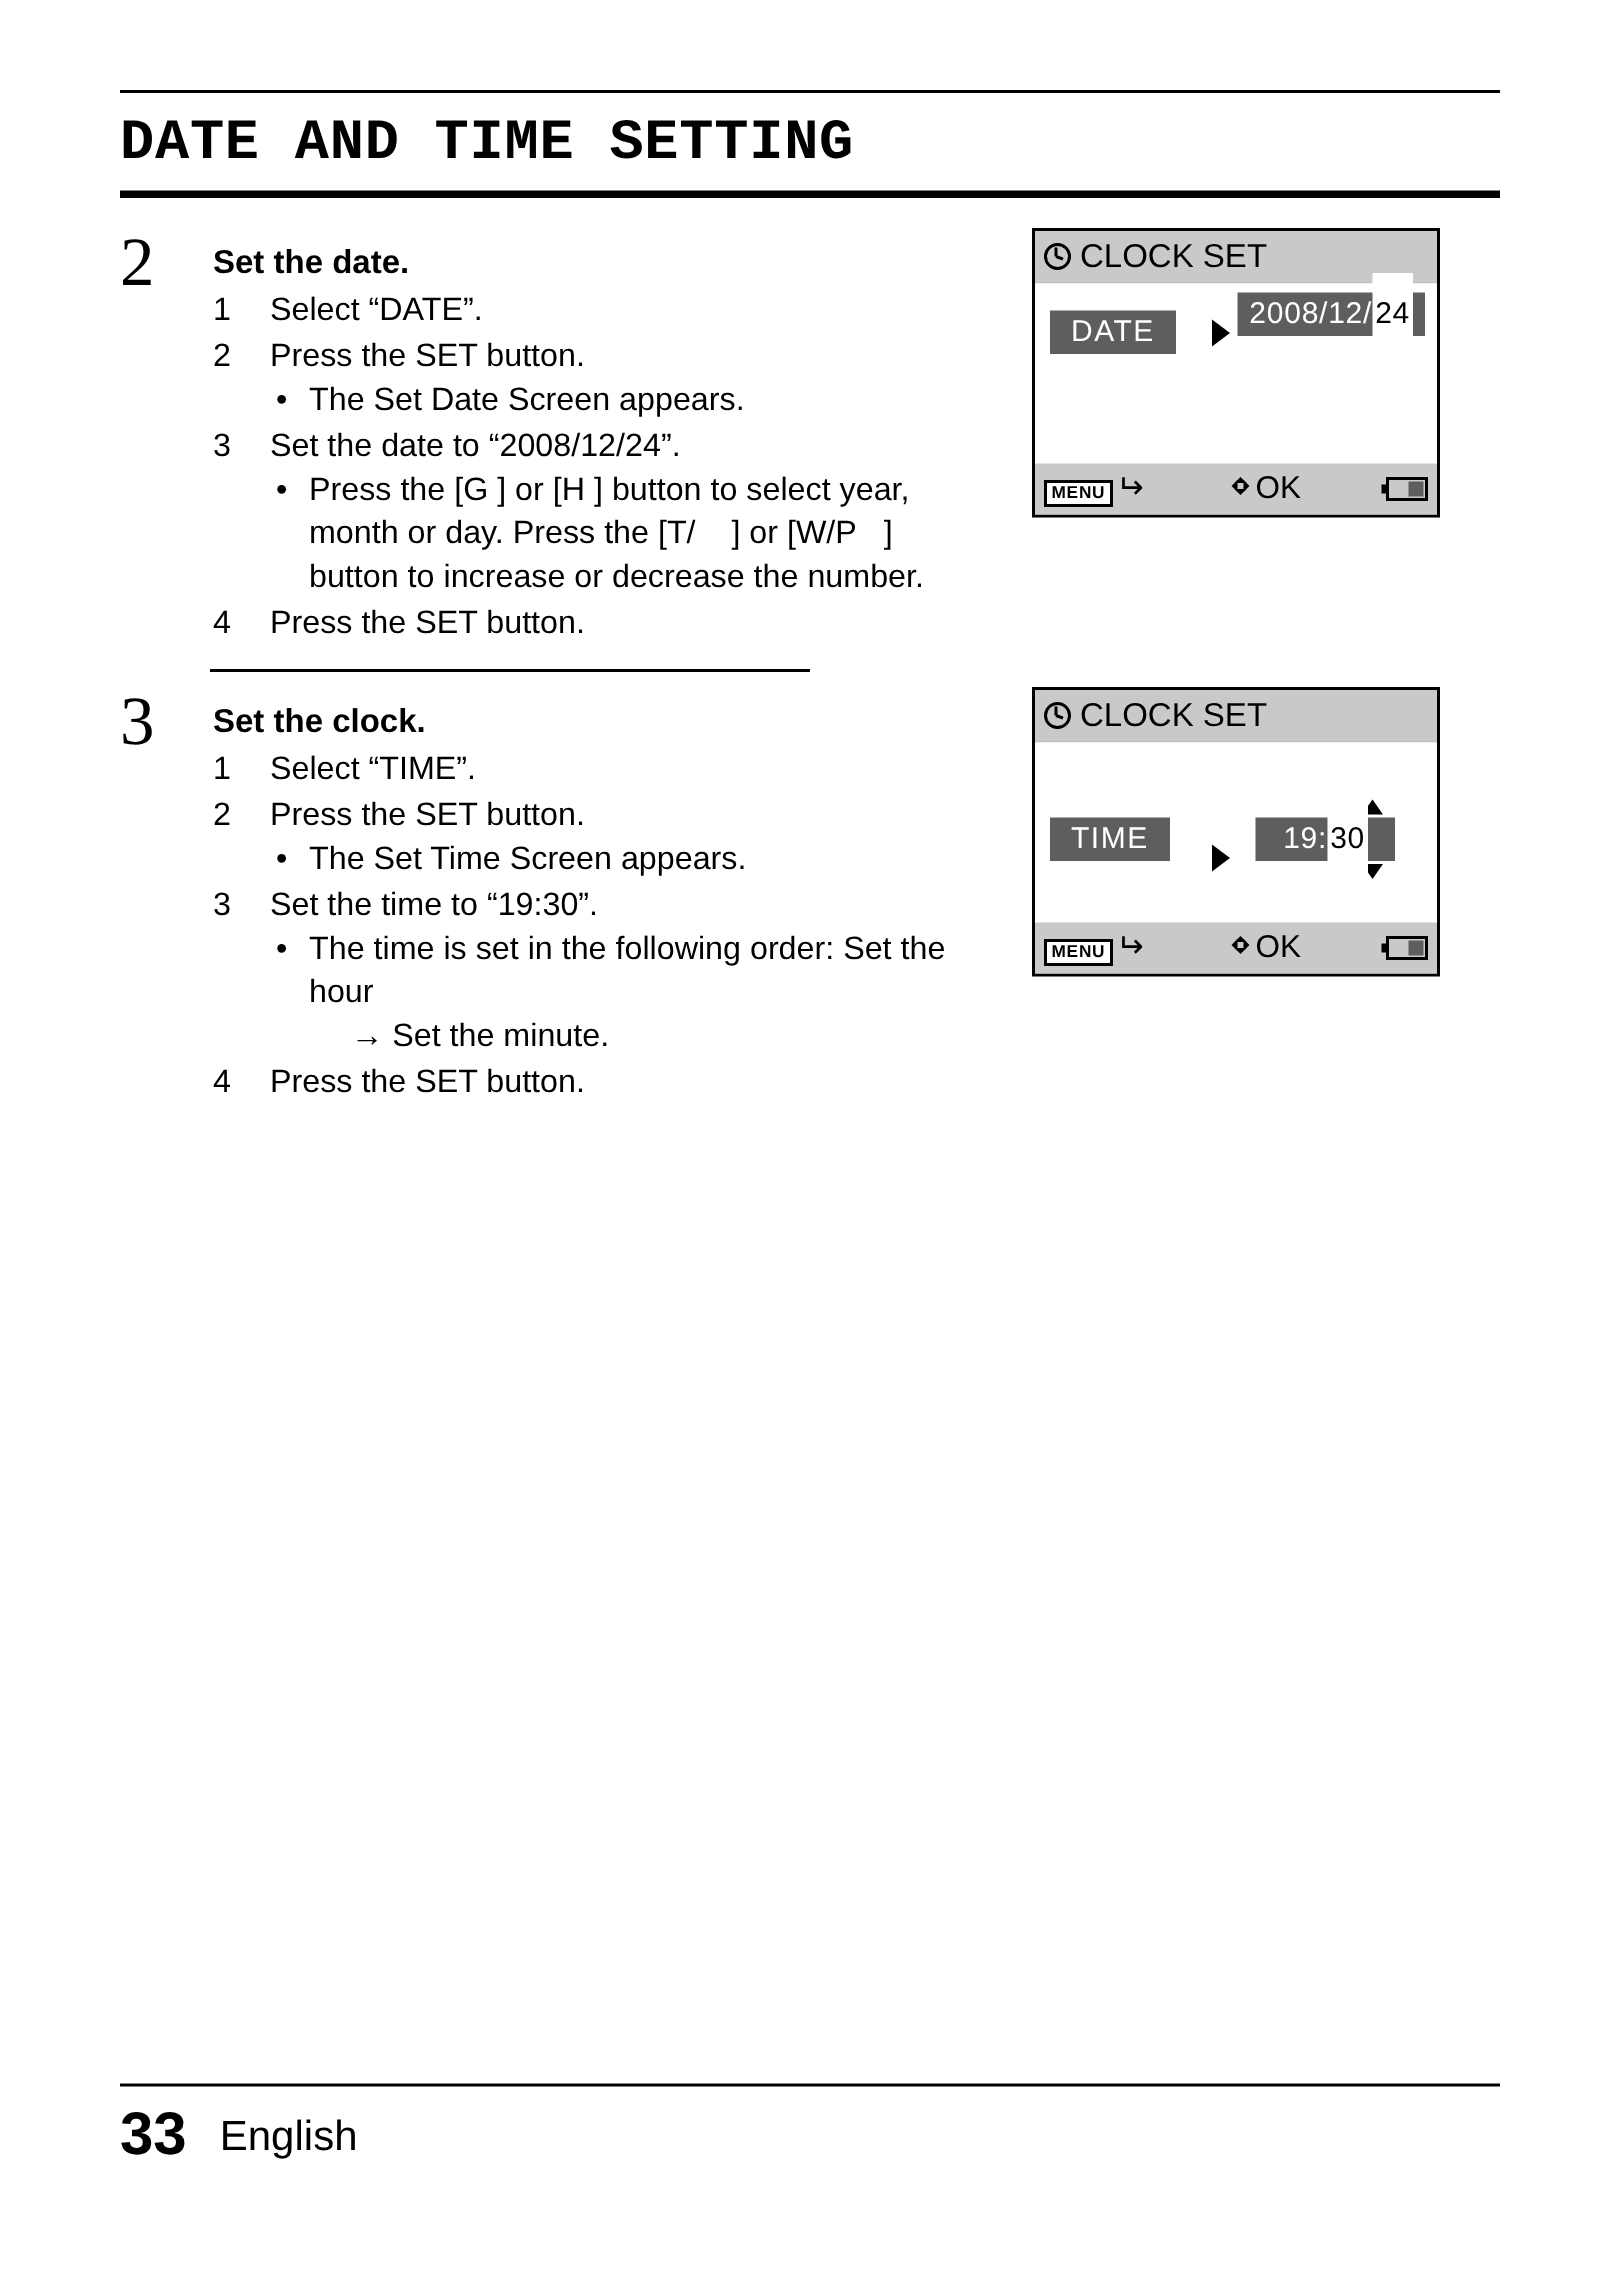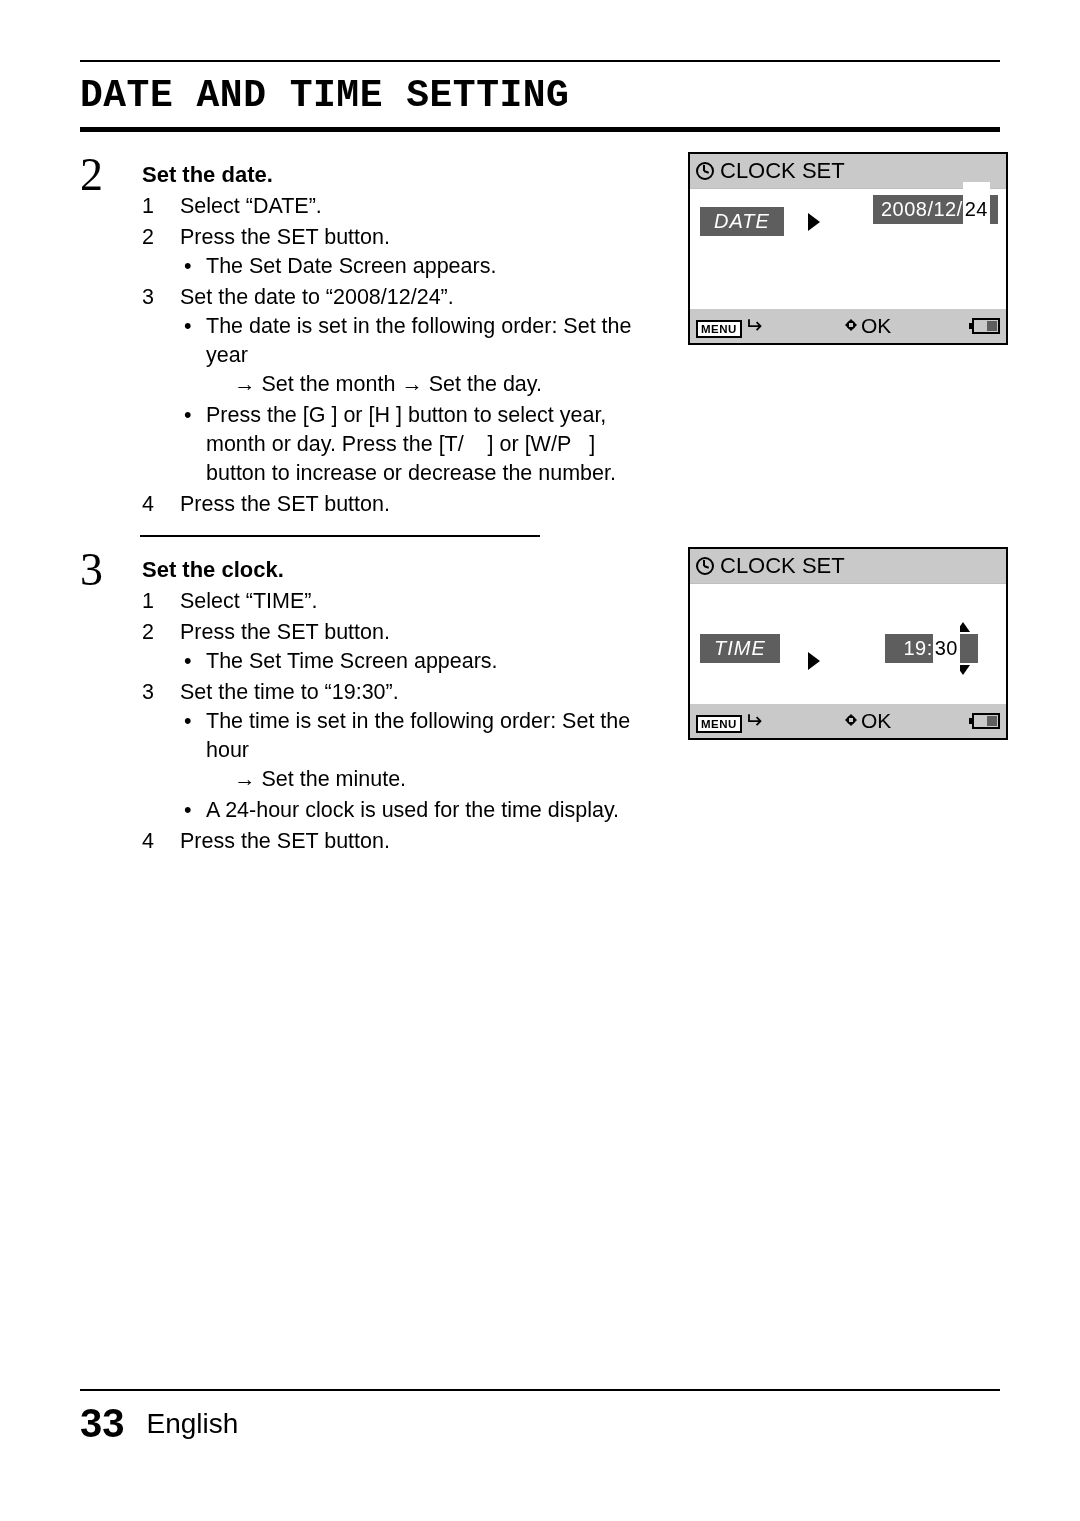--- a/index.html
+++ b/index.html
@@ -98,21 +98,21 @@
     flex: 0 0 312px;
     width: 312px;
   }
   .section-rule {
     border-top: 2.5px solid #000;
     margin: 14px 0 10px 0;
     width: 400px;
   }
   
   .lcd {
-    width: 320px;
+    width: 272px;
     border: 2px solid #000;
     box-sizing: border-box;
     font-family: Arial, Helvetica, sans-serif;
   }
   .lcd .row {
     display: flex;
     align-items: center;
     position: relative;
   }
   .lcd .titlebar {
@@ -154,21 +154,20 @@
   .clock-icon::before{ width:6px; height:2px; transform:translate(-1px,-1px) rotate(-90deg);}
   .clock-icon::after{ width:5px; height:2px; transform:translate(-1px,-1px) rotate(20deg);}
   .lcd .label-box {
     position: absolute;
     left: 10px;
     background: #5e5e5e;
     color: #fff;
     font-size: 20px;
     padding: 3px 14px 3px 14px;
     letter-spacing: 1px;
-    font-style: italic;
   }
   .lcd .play-tri {
     position: absolute;
     width: 0; height: 0;
     border-left: 12px solid #000;
     border-top: 9px solid transparent;
     border-bottom: 9px solid transparent;
   }
   .lcd .value-wrap {
     position:absolute;
@@ -285,21 +284,20 @@
       <div class="step-heading">Set the date.</div>
       <ol class="numlist">
         <li><span>Select “DATE”.</span></li>
         <li><span>Press the SET button.</span>
           <ul class="bullets">
             <li>The Set Date Screen appears.</li>
           </ul>
         </li>
         <li><span>Set the date to “2008/12/24”.</span>
           <ul class="bullets">
-            <li>The date is set in the following order: Set the year<span class="cont">→ Set the month → Set the day.</span></li>
             <li>Press the [G ] or [H ] button to select year, month or day. Press the [T/&nbsp;&nbsp;&nbsp;&nbsp;] or [W/P&nbsp;&nbsp;&nbsp;] button to increase or decrease the number.</li>
           </ul>
         </li>
         <li>Press the SET button.</li>
       </ol>
     </div>
     <div class="right-col">
       <div class="lcd">
         <div class="row titlebar">
           <span class="clock-icon"></span>
@@ -334,21 +332,20 @@
       <ol class="numlist">
         <li>Select “TIME”.</li>
         <li><span>Press the SET button.</span>
           <ul class="bullets">
             <li>The Set Time Screen appears.</li>
           </ul>
         </li>
         <li><span>Set the time to “19:30”.</span>
           <ul class="bullets">
             <li>The time is set in the following order: Set the hour<span class="cont">→ Set the minute.</span></li>
-            <li>A 24-hour clock is used for the time display.</li>
           </ul>
         </li>
         <li>Press the SET button.</li>
       </ol>
     </div>
     <div class="right-col">
       <div class="lcd">
         <div class="row titlebar">
           <span class="clock-icon"></span>
           <span>CLOCK SET</span>

